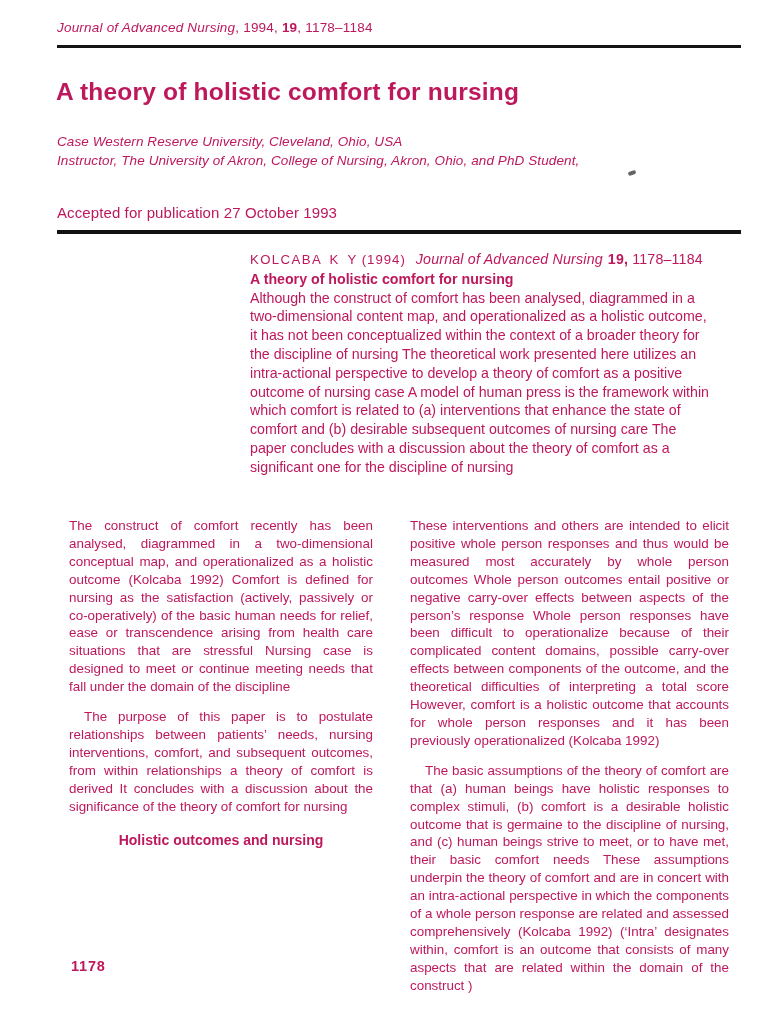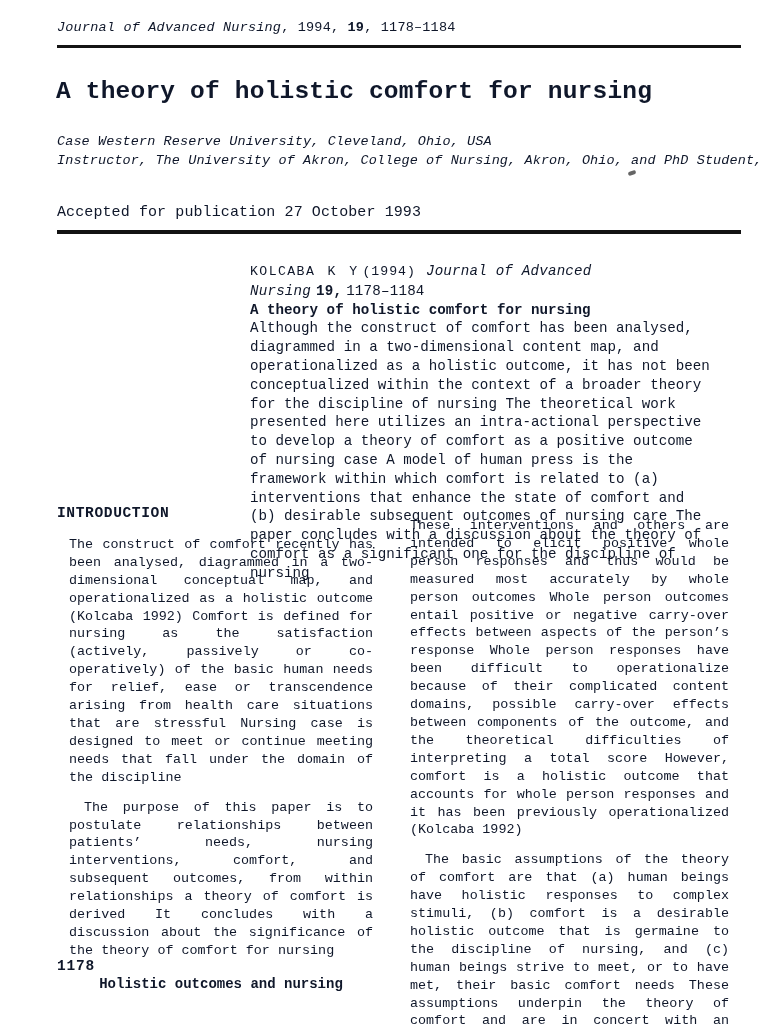--- a/index.html
+++ b/index.html
@@ -1,52 +1,52 @@
 <!DOCTYPE html>
 <html><head>
 <meta charset="utf-8">
 <style>
   html,body{margin:0;padding:0;background:#e8e8e8;}
   .page{
     position:relative;width:768px;height:1024px;background:#ffffff;
-    font-family:Liberation Mono, monospace;color:#0f172a;
+    font-family:Liberation Sans, sans-serif;color:#be185d;
     overflow:hidden;margin:0 auto;
   }
   
   .journal-line{position:absolute;left:57px;top:20px;font-size:13.5px;letter-spacing:.2px;}
   .journal-line .jname{font-style:italic;}
   .journal-line .jvol{font-weight:bold;}
   .rule-top{position:absolute;left:57px;top:45px;width:684px;height:3px;background:#141414;}
   .article-title{position:absolute;left:56px;top:62px;font-size:24.5px;font-weight:bold;letter-spacing:.2px;}
   .author-line{position:absolute;left:57px;top:110px;font-size:17px;letter-spacing:.3px;}
   .author-line .degree{font-size:12.5px;letter-spacing:.6px;}
   .affiliation{position:absolute;left:57px;top:133px;font-size:13.5px;font-style:italic;line-height:18.5px;letter-spacing:.1px;}
   .scan-artifact{position:absolute;left:628px;top:171px;width:8px;height:4px;background:#4a4a4a;border-radius:2px;transform:rotate(-18deg);opacity:.85;}
   .accepted{position:absolute;left:57px;top:204px;font-size:15px;letter-spacing:.1px;}
   .rule-mid{position:absolute;left:57px;top:230px;width:684px;height:4px;background:#121212;}
   
   .abstract{position:absolute;left:250px;top:250px;width:464px;font-size:14.2px;line-height:18.8px;text-align:left;}
-  .abstract .cit{letter-spacing:.2px;margin-top:12px;}
+  .abstract .cit{letter-spacing:.2px;}
   .abstract .cit .authors{letter-spacing:1.4px;word-spacing:3px;font-size:13.2px;}
   .abstract .cit .year{margin-left:4px;font-size:13.2px;letter-spacing:1px;}
   .abstract .cit .journal{font-style:italic;margin-left:10px;}
   .abstract .cit .vol{font-weight:bold;margin-left:5px;}
   .abstract .cit .pgs{margin-left:4px;}
   .abstract .abs-title{font-weight:bold;}
   
   .col{position:absolute;top:505px;font-size:13.4px;line-height:17.9px;text-align:justify;}
   .col-left{left:57px;width:328px;}
   .col-right{left:398px;width:343px;}
   .section-heading{font-weight:bold;font-size:14.6px;letter-spacing:.6px;text-align:left;margin:0 0 13px 0;}
   .sub-heading{font-weight:bold;font-size:14px;text-align:center;margin:16px 0 5px 0;}
   .para{margin:12px;}
   .para + .para{text-indent:15px;}
   
   .footnote{position:absolute;left:57px;top:922px;width:338px;font-size:11px;font-style:italic;line-height:14.5px;text-align:justify;letter-spacing:.1px;}
-  .page-number{position:absolute;left:57px;top:958px;font-size:14.5px;font-weight:bold;letter-spacing:.8px;}
+  .page-number{position:absolute;left:71px;top:958px;font-size:14.5px;font-weight:bold;letter-spacing:.8px;}
 </style>
 </head>
 <body>
 
 <div class="page">
 
   <div class="journal-line">
     <span class="jname">Journal of Advanced Nursing</span><span>, 1994, </span><span class="jvol">19</span><span>, 1178–1184</span>
   </div>
   <div class="rule-top"></div>
@@ -62,21 +62,20 @@
 
   <div class="abstract">
     <div class="cit">
       <span class="authors">KOLCABA K Y</span><span class="year">(1994)</span><span class="journal">Journal of Advanced Nursing</span><span class="vol">19,</span><span class="pgs">1178–1184</span>
     </div>
     <div class="abs-title">A theory of holistic comfort for nursing</div>
     <div>Although the construct of comfort has been analysed, diagrammed in a two-dimensional content map, and operationalized as a holistic outcome, it has not been conceptualized within the context of a broader theory for the discipline of nursing The theoretical work presented here utilizes an intra-actional perspective to develop a theory of comfort as a positive outcome of nursing case A model of human press is the framework within which comfort is related to (a) interventions that enhance the state of comfort and (b) desirable subsequent outcomes of nursing care The paper concludes with a discussion about the theory of comfort as a significant one for the discipline of nursing</div>
   </div>
 
   <div class="col col-left">
-    <div class="section-heading">INTRODUCTION</div>
     <p class="para">The construct of comfort recently has been analysed, diagrammed in a two-dimensional conceptual map, and operationalized as a holistic outcome (Kolcaba 1992) Comfort is defined for nursing as the satisfaction (actively, passively or co-operatively) of the basic human needs for relief, ease or transcendence arising from health care situations that are stressful Nursing case is designed to meet or continue meeting needs that fall under the domain of the discipline</p>
     <p class="para">The purpose of this paper is to postulate relationships between patients’ needs, nursing interventions, comfort, and subsequent outcomes, from within relationships a theory of comfort is derived It concludes with a discussion about the significance of the theory of comfort for nursing</p>
     <div class="sub-heading">Holistic outcomes and nursing</div>
   </div>
 
   <div class="col col-right">
     <p class="para">These interventions and others are intended to elicit positive whole person responses and thus would be measured most accurately by whole person outcomes Whole person outcomes entail positive or negative carry-over effects between aspects of the person’s response Whole person responses have been difficult to operationalize because of their complicated content domains, possible carry-over effects between components of the outcome, and the theoretical difficulties of interpreting a total score However, comfort is a holistic outcome that accounts for whole person responses and it has been previously operationalized (Kolcaba 1992)</p>
     <p class="para">The basic assumptions of the theory of comfort are that (a) human beings have holistic responses to complex stimuli, (b) comfort is a desirable holistic outcome that is germaine to the discipline of nursing, and (c) human beings strive to meet, or to have met, their basic comfort needs These assumptions underpin the theory of comfort and are in concert with an intra-actional perspective in which the components of a whole person response are related and assessed comprehensively (Kolcaba 1992) (‘Intra’ designates within, comfort is an outcome that consists of many aspects that are related within the domain of the construct )</p>
   </div>
 

